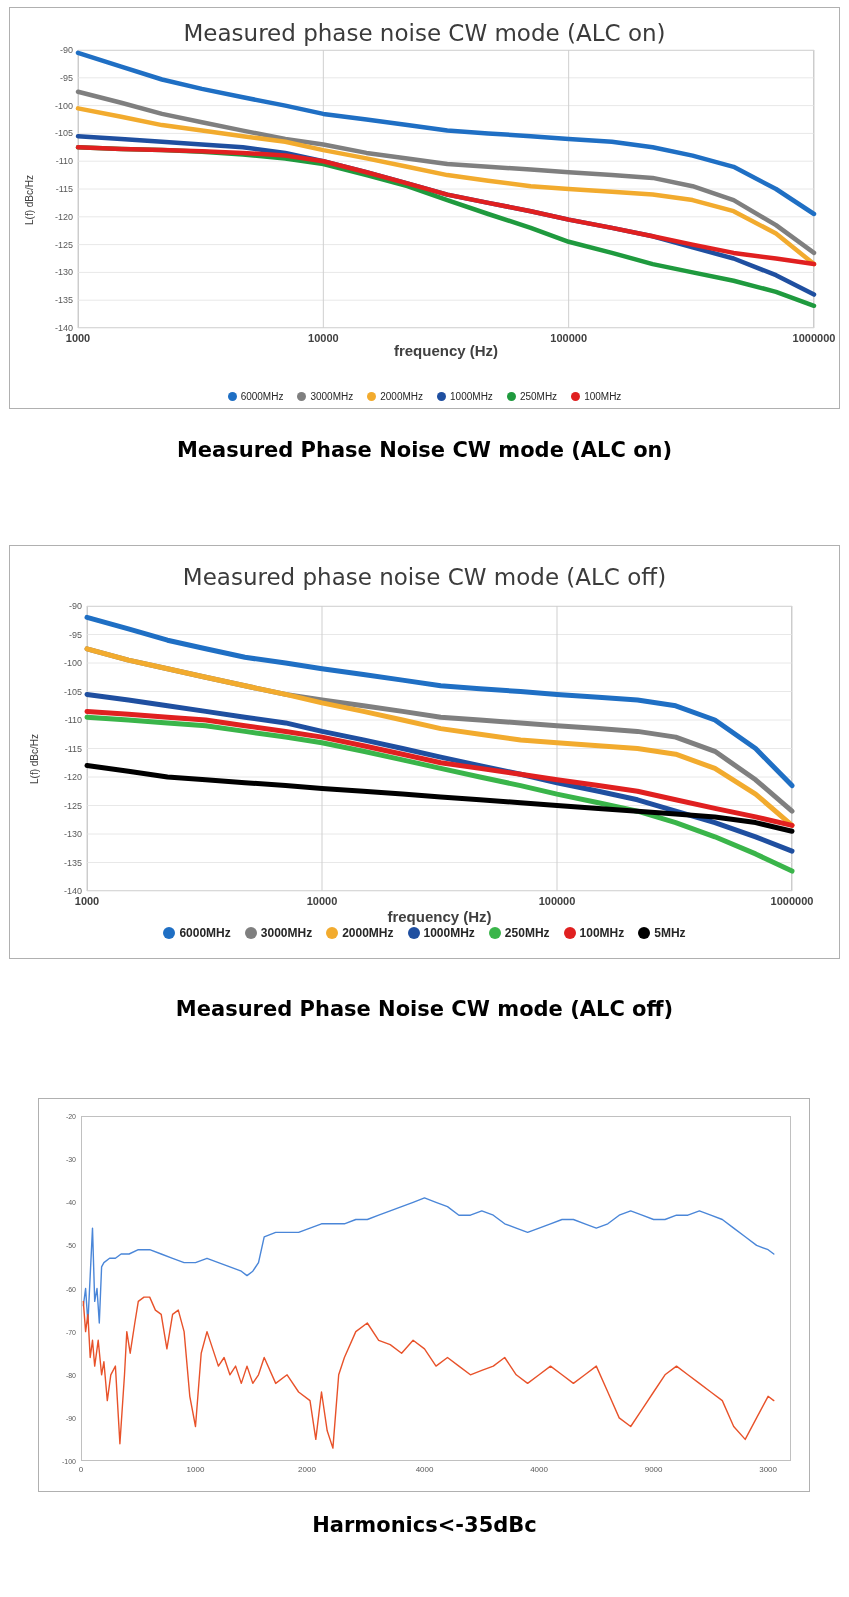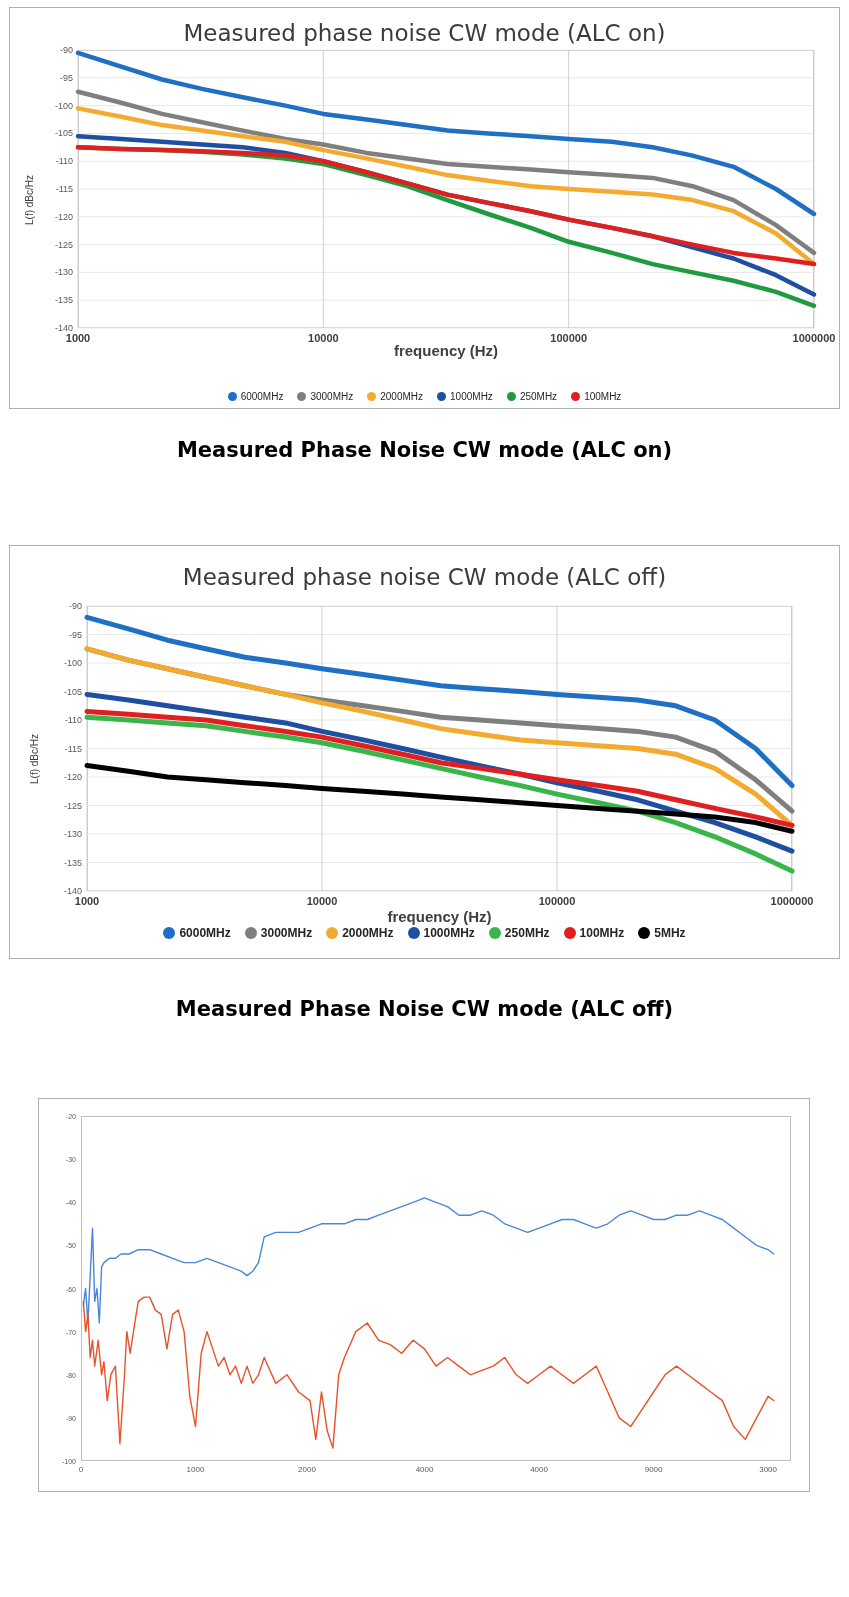--- a/index.html
+++ b/index.html
@@ -288,14 +288,15 @@
           <div class="xtick small" style="left: 114.516px;">1000</div>
           <div class="xtick small" style="left: 214px; margin-left: 12px;">2000</div>
           <div class="xtick small" style="left: 343.548px;">4000</div>
           <div class="xtick small" style="left: 458.065px;">4000</div>
           <div class="xtick small" style="left: 572.581px;">9000</div>
           <div class="xtick small" style="left: 687.097px;">3000</div>
         </div>
     </div>
   </div>
 
+  <div class="caption" style="top:1513px;">Harmonics&lt;-35dBc</div>
 
 </div>
 
 </body></html>

